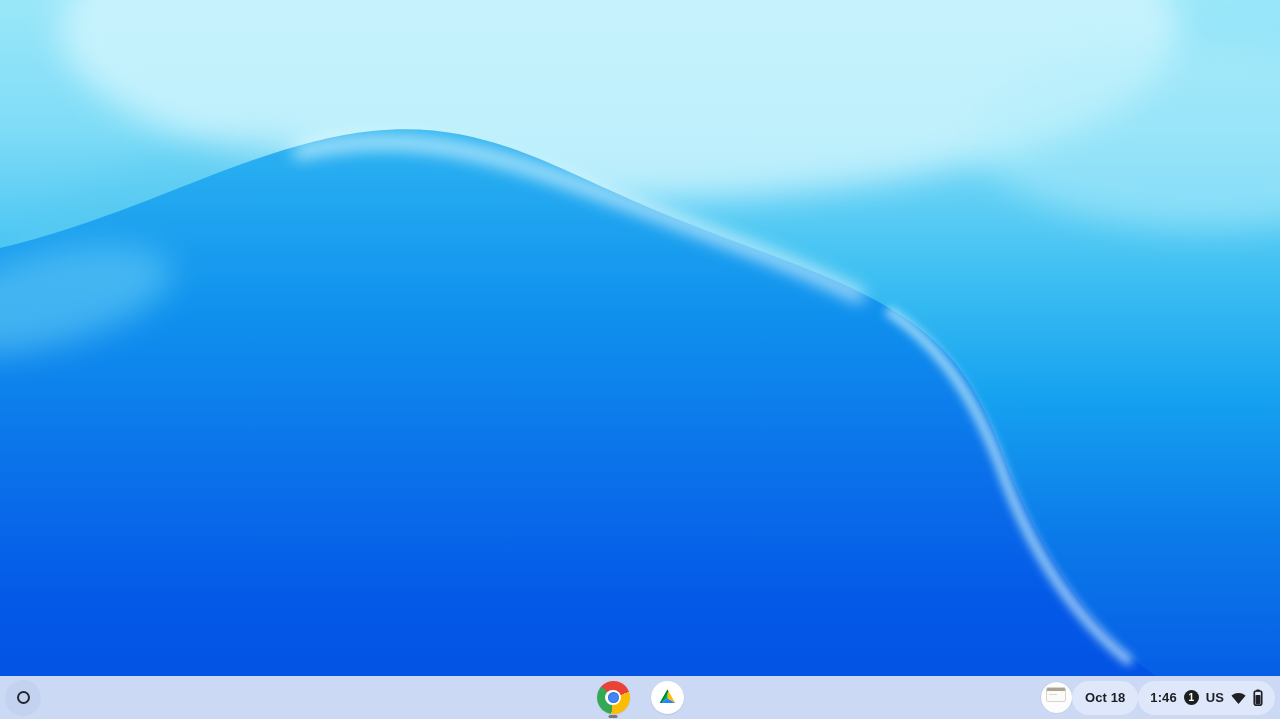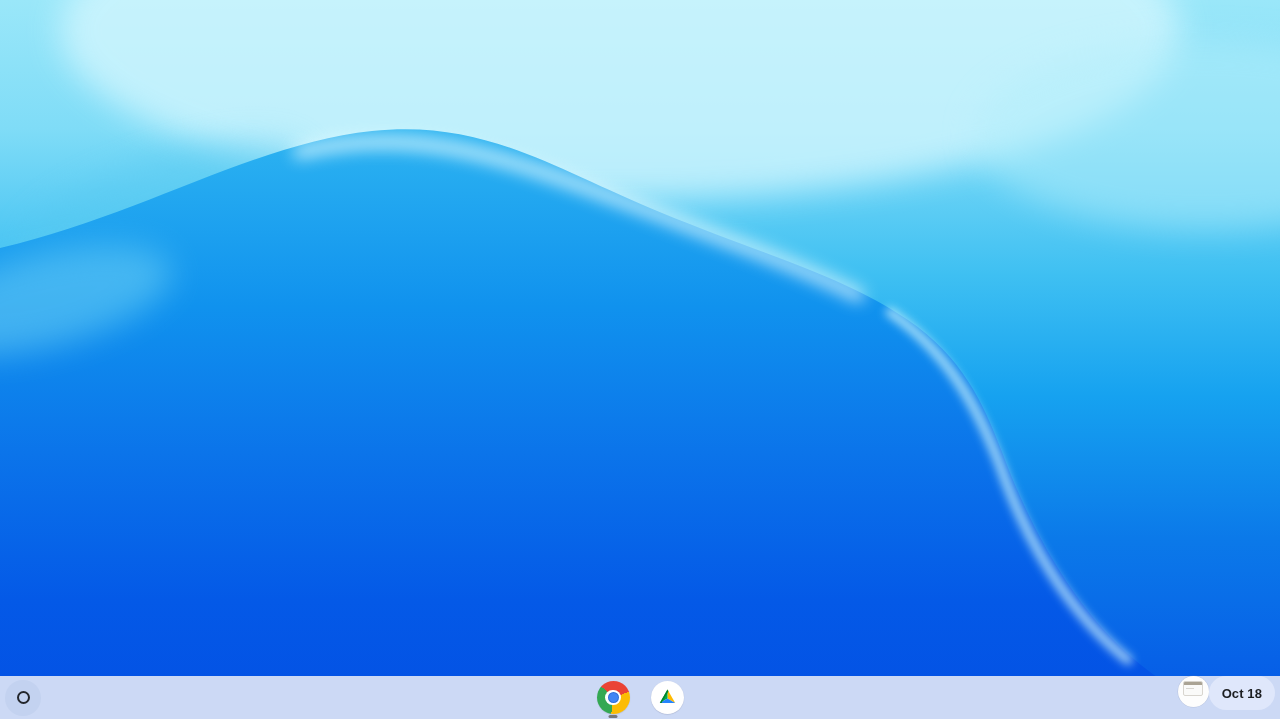--- a/index.html
+++ b/index.html
@@ -55,21 +55,21 @@
 
   .drive-circle{
     width:33px;height:33px;border-radius:50%;background:#fff;
     display:flex;align-items:center;justify-content:center;
     box-shadow:0 0.5px 1px rgba(0,0,40,.18);
   }
 
   
   .tray{
     position:absolute;right:5px;top:0;height:43px;
-    display:flex;align-items:flex-start;gap:0;
+    display:flex;align-items:center;gap:0;
   }
   .notif-btn{
     width:31px;height:31px;border-radius:50%;background:#fdfdfd;
     overflow:hidden;display:flex;align-items:flex-start;justify-content:center;
     box-shadow:0 0 0 0.5px rgba(120,130,160,.25);
   }
   .thumb{
     width:20px;height:15px;margin-top:5px;background:#fafaf9;
     border:1px solid #d8d5cf;border-radius:2px;box-sizing:border-box;position:relative;
   }
@@ -172,16 +172,29 @@
     <div class="tray">
 
       <button class="notif-btn">
         <span class="thumb"></span>
       </button>
 
       <button class="pill date">
         <span>Oct 18</span>
       </button>
 
+      <button class="pill status">
+        <span>1:46</span>
+        <span class="badge">1</span>
+        <span>US</span>
+        <svg width="15" height="13" viewBox="0 0 15 13" aria-hidden="true">
+          <path d="M7.5 12 L1.2 4.7 A10.2 10.2 0 0 1 13.8 4.7 Z" fill="#1f2125" stroke="#1f2125" stroke-width="1.2" stroke-linejoin="round"></path>
+        </svg>
+        <svg width="10" height="17" viewBox="0 0 10 17" aria-hidden="true">
+          <rect x="3.1" y="0.4" width="3.8" height="2.2" rx="0.9" fill="#1f2125"></rect>
+          <rect x="1.3" y="2" width="7.4" height="14.2" rx="1.8" fill="none" stroke="#1f2125" stroke-width="1.7"></rect>
+          <rect x="2.5" y="6" width="5" height="9" rx="0.8" fill="#1f2125"></rect>
+        </svg>
+      </button>
 
     </div>
   </div>
 </div>
 
 </body></html>

